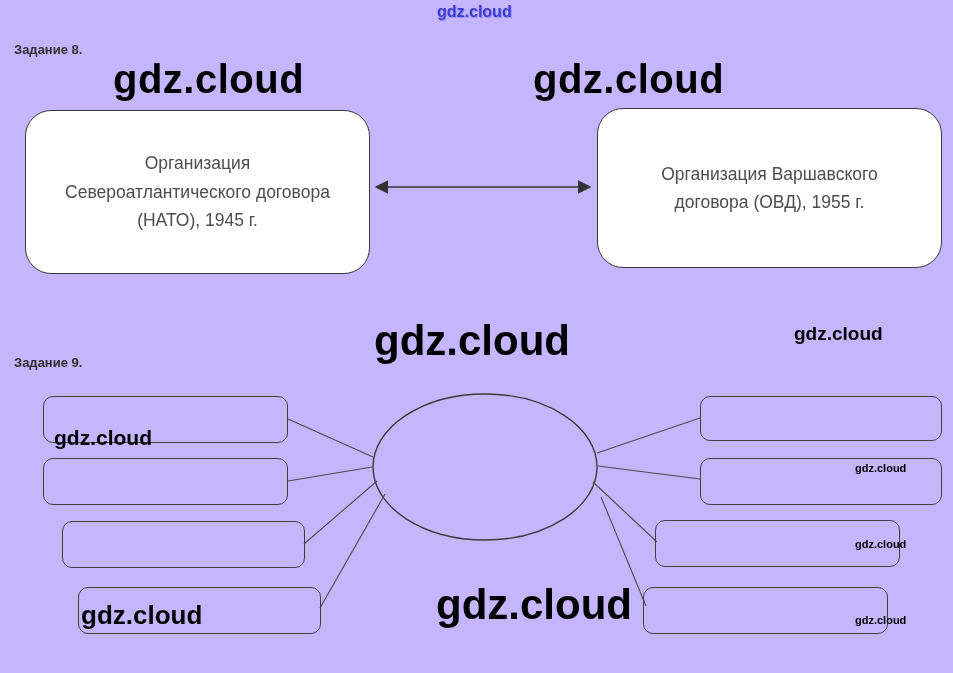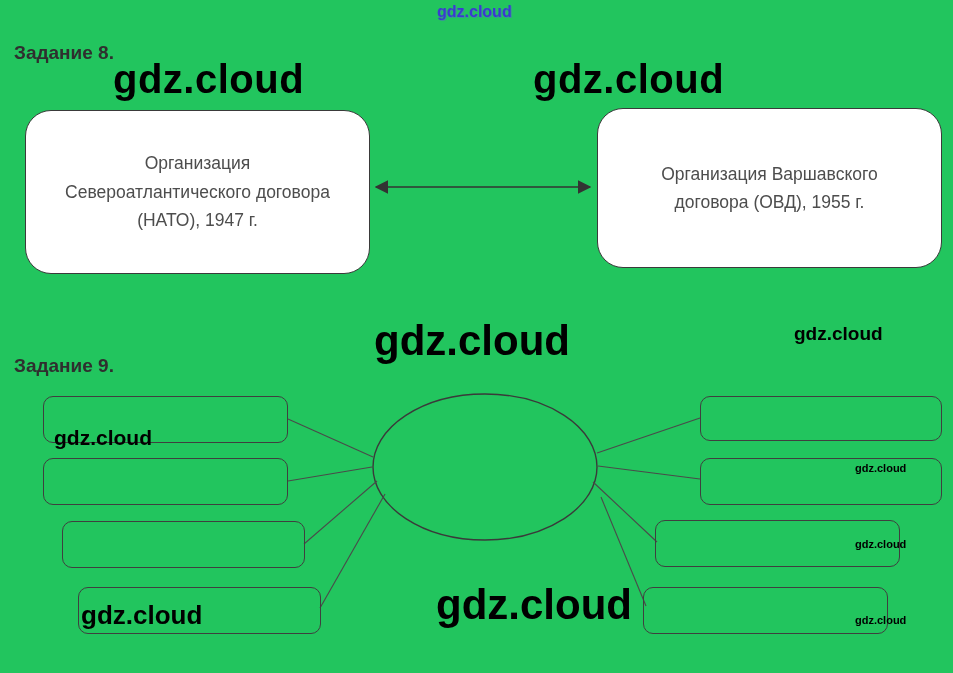--- a/index.html
+++ b/index.html
@@ -1,28 +1,28 @@
 <!DOCTYPE html>
 <html><head>
 <meta charset="utf-8">
 <style>
   html, body { margin: 0; padding: 0; background: #ffffff; }
   #canvas {
     position: relative;
     width: 953px;
     height: 673px;
-    background: #22c55e;
+    background: #c4b5fd;
     font-family: "Liberation Sans", sans-serif;
     overflow: hidden;
   }
   #connector-layer { position: absolute; left: 0; top: 0; width: 953px; height: 673px; }
 
   .task-label {
     position: absolute;
-    font-size: 19px;
+    font-size: 13px;
     font-weight: 700;
     color: #2f2f2f;
   }
 
   .box {
     position: absolute;
     border: 1.4px solid #3a3a3a;
     border-radius: 26px;
     display: flex;
     align-items: center;
@@ -87,21 +87,21 @@
   </svg>
 
   <div class="wm wm-top" style="left:437px; top:3px;">gdz.cloud</div>
 
   <div class="task-label" style="left:14px; top:42px;">Задание 8.</div>
 
   <div class="wm wm-xl" style="left:113px; top:57px;">gdz.cloud</div>
   <div class="wm wm-xl" style="left:533px; top:57px;">gdz.cloud</div>
 
   <div class="box" style="left:25px; top:110px; width:345px; height:164px;">
-    <span>Организация Североатлантического договора (НАТО), 1947 г.</span>
+    <span>Организация Североатлантического договора (НАТО), 1945 г.</span>
   </div>
 
   <div class="box" style="left:597px; top:108px; width:345px; height:160px;">
     <span>Организация Варшавского договора (ОВД), 1955 г.</span>
   </div>
 
   <div class="task-label" style="left:14px; top:327px;margin-top:28px;">Задание 9.</div>
 
   <div class="wm wm-xxl" style="left:374px; top:317px;">gdz.cloud</div>
   <div class="wm wm-sm" style="left:794px; top:323px;">gdz.cloud</div>

